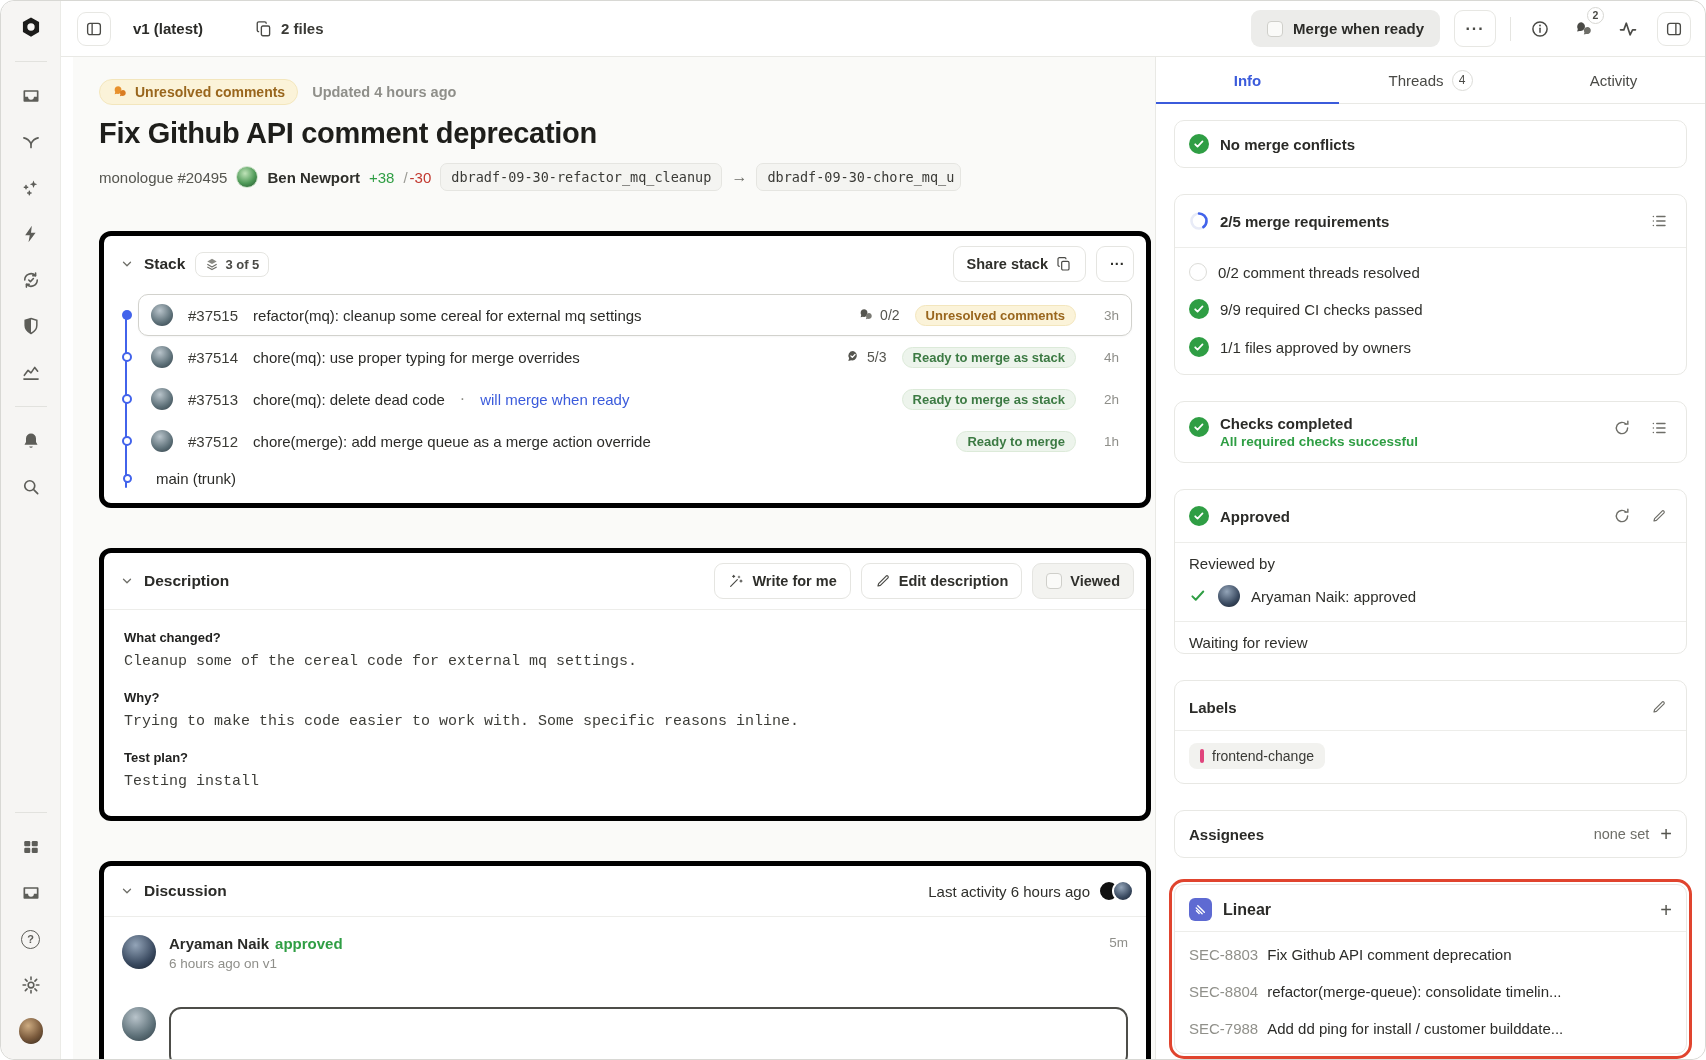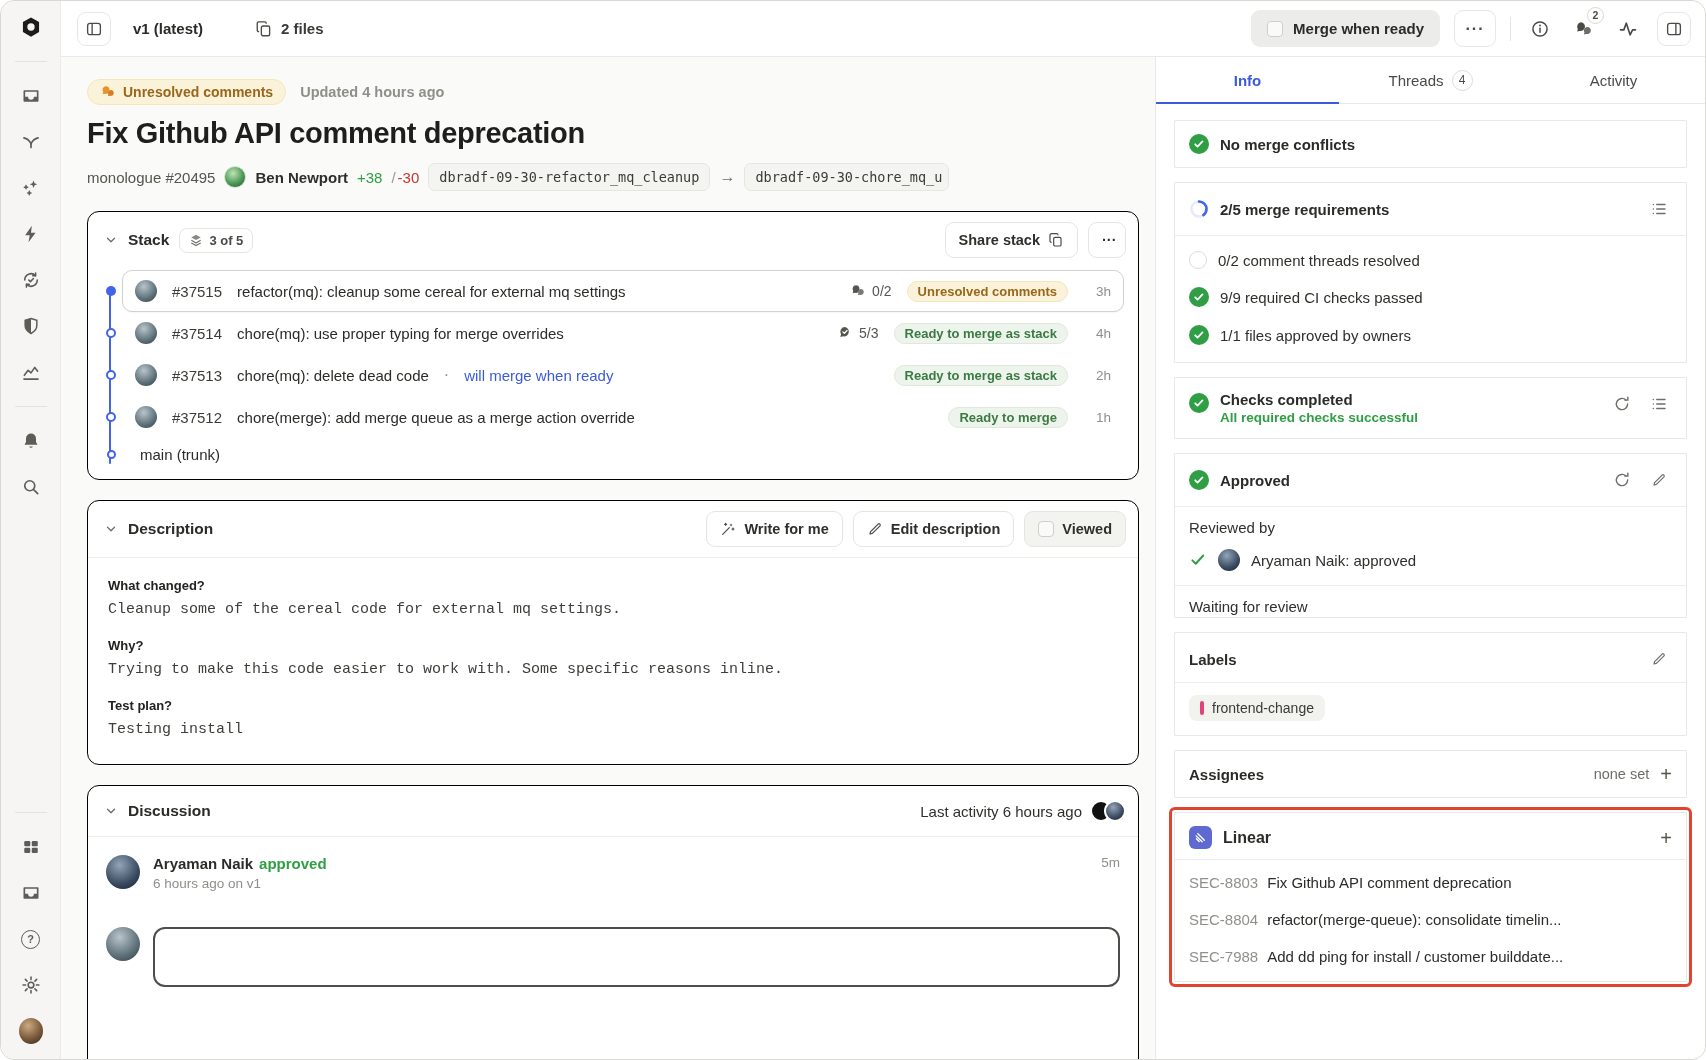--- a/index.html
+++ b/index.html
@@ -29,42 +29,42 @@
   .tb-files { display:flex; align-items:center; gap:8px; font-size:15px; font-weight:700; color:#3a3a36; margin-left:38px; cursor:pointer;}
   .tb-grow { flex:1; }
   .merge-btn { display:flex; align-items:center; gap:10px; background:#ececea; border-radius:9px; height:37px; padding:0 16px; font-size:15px; font-weight:700; color:#2b2b28; cursor:pointer;}
   .cbx { width:16px; height:16px; background:#fafaf8; border:1.5px solid #cfcfca; border-radius:4px; }
   .more-btn { height:37px; min-width:42px; border:1px solid #e7e7e3; border-radius:9px; background:#fff; display:flex; align-items:center; justify-content:center; font-size:16px; letter-spacing:1px; color:#4a4a46; font-weight:700; cursor:pointer;}
   .vsep { width:1px; height:24px; background:#e5e5e1; }
   .tb-ic { position:relative; width:30px; height:30px; display:flex; align-items:center; justify-content:center; cursor:pointer;}
   .tb-badge { position:absolute; top:-7px; right:-5px; min-width:17px; height:17px; border-radius:50%; background:#fff; border:1px solid #d6d6d2; font-size:10.5px; color:#4a4a46; display:flex; align-items:center; justify-content:center; font-weight:700;}
 
   
-  .main { position:absolute; left:60px; top:56px; width:1094px; bottom:0; background:#fafaf8; overflow:hidden; padding:22px 16px 0 26px;}
+  .main { position:absolute; left:72px; top:56px; width:1094px; bottom:0; background:#fafaf8; overflow:hidden; padding:22px 16px 0 26px;}
   .pill { display:inline-flex; align-items:center; gap:7px; border-radius:999px; padding:4px 12px; font-size:14px; font-weight:700; }
   .pill.warn { background:#fbf3d9; color:#99661d; border:1px solid #f3e6bd;}
   .pill.sm { font-size:13px; padding:2px 10px; }
   .pill.ok { background:#edf4ec; color:#3c7a43; border:1px solid #dcead9; font-weight:700;}
   .hdr-badges { display:flex; align-items:center; gap:14px; }
   .updated { color:#8f8f8a; font-size:14.5px; font-weight:600;}
   h1.title { font-size:29px; font-weight:700; color:#1e1e1b; margin-top:12px; letter-spacing:-.3px;}
   .meta { display:flex; align-items:center; gap:9px; margin-top:13px; font-size:15px; }
   .repo { color:#55554f; }
   .avatar { border-radius:50%; flex:none; }
   .av22 { width:22px; height:22px; }
   .av-green { background:radial-gradient(circle at 40% 32%, #bfe3b8, #4f9a58 55%, #1f4f2a); border:1px solid #cfe3cc;}
   .av-gray { background:radial-gradient(circle at 40% 30%, #b9c4cb, #5d7078 60%, #2c3a42); }
   .av-dark { background:radial-gradient(circle at 40% 30%, #93a4b8, #3a4a60 60%, #151d29); }
   .author { color:#2e2e2a; font-weight:600;}
   .adds { color:#2f9e44; } .slash { color:#9a9a94; } .dels { color:#c2382f; margin-left:-7px;}
   .chip { font-family:"DejaVu Sans Mono", monospace; font-size:13.5px; background:#f4f4f1; border:1px solid #e5e5e1; border-radius:7px; padding:5px 10px; color:#3a3a36; white-space:nowrap;}
   .chip.cut { max-width:205px; overflow:hidden; }
   .arrow { color:#6e6e68; font-size:16px; }
 
-  .card { background:#fff; border:1px solid #000000; border-radius:12px; margin-top:20px; }
+  .card { background:#fff; border:5px solid #000000; border-radius:12px; margin-top:40px; }
   .card-hd { display:flex; align-items:center; gap:10px; padding:10px 12px 10px 16px; min-height:50px;}
   .hd-t { font-size:15.5px; font-weight:700; color:#2b2b28;}
   .grow { flex:1; }
   .count-pill { display:inline-flex; align-items:center; gap:6px; border:1px solid #e5e5e1; border-radius:8px; padding:4px 9px; font-size:13px; font-weight:700; color:#4a4a46; cursor:pointer;}
   .btn { display:inline-flex; align-items:center; gap:8px; border:1px solid #e5e5e1; background:#fff; border-radius:9px; height:36px; padding:0 13px; font-size:14.5px; font-weight:700; color:#2f2f2b; cursor:pointer;}
   .btn.gray { background:#f3f3f0; }
   .sq-btn { width:38px; height:36px; }
 
   
   .stack-body { position:relative; padding:2px 14px 14px 12px; }
@@ -109,21 +109,21 @@
   .stub-box { flex:1; height:60px; border:2px solid #4d4d49; border-radius:12px; }
 
   
   .panel { position:absolute; left:1154px; right:0; top:56px; bottom:0; background:#fff; border-left:1px solid #e9e9e5; border-radius:0 0 14px 0; overflow:hidden;}
   .tabs { display:flex; height:47px; border-bottom:1px solid #e9e9e5; }
   .tab { flex:1; display:flex; align-items:center; justify-content:center; gap:8px; font-size:15px; color:#4a4a46; position:relative; cursor:pointer;}
   .tab.active { color:#3b5bdb; font-weight:700; }
   .tab.active::after { content:""; position:absolute; left:0; right:0; bottom:-1px; height:2.5px; background:#3b5bdb; }
   .tbadge { width:21px; height:21px; border-radius:50%; border:1px solid #dcdcd8; font-size:12px; color:#4a4a46; display:flex; align-items:center; justify-content:center;}
   .pbody { padding:16px 18px; }
-  .pcard { border:1px solid #e8e8e4; border-radius:1px; margin-bottom:14px; background:#fff; }
+  .pcard { border:1px solid #e8e8e4; border-radius:10px; margin-bottom:26px; background:#fff; }
   .prow { display:flex; align-items:center; gap:11px; padding:13px 14px; }
   .ptitle { font-size:15px; font-weight:700; color:#2b2b28; }
   .psub { font-size:13.5px; font-weight:700; color:#2f9e44; margin-top:2px;}
   .check20 { width:20px; height:20px; border-radius:50%; background:#2f9e44; color:#fff; display:flex; align-items:center; justify-content:center; flex:none;}
   .circ-empty { width:18px; height:18px; border-radius:50%; border:1.8px solid #dcdcd8; flex:none;}
   .req { display:flex; align-items:center; gap:11px; padding:9px 14px; font-size:15px; color:#2f2f2b;}
   .plabel { font-size:15px; color:#2f2f2b; padding:12px 14px 2px;}
   .ic-btn { width:26px; height:26px; display:flex; align-items:center; justify-content:center; cursor:pointer; flex:none;}
   .label-chip { display:inline-flex; align-items:center; gap:8px; background:#f2f2ef; border-radius:8px; padding:5px 11px; font-size:14px; color:#3a3a36; margin:12px 14px 14px;}
   .label-bar { width:4px; height:14px; border-radius:3px; background:#e0447c; }

